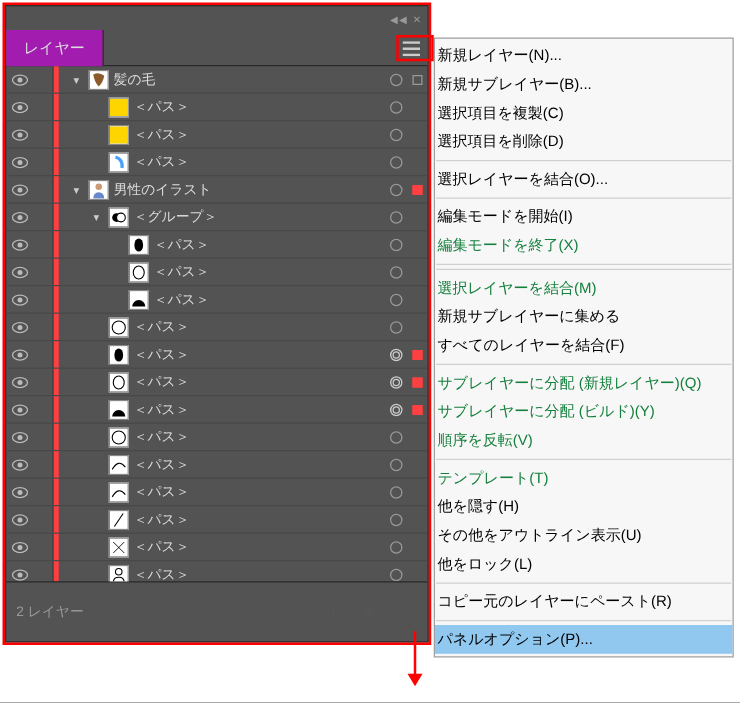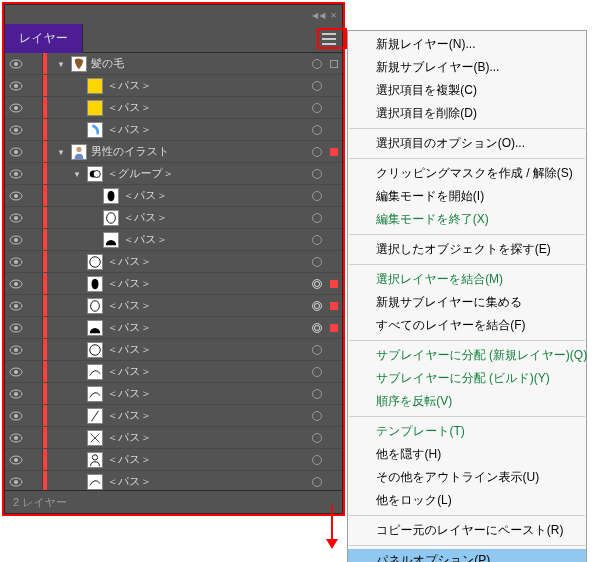--- a/index.html
+++ b/index.html
@@ -7,45 +7,45 @@
   .frame { position: absolute; border: 2px solid #f00; }
   .panel-frame { left: 2px; top: 2px; width: 343px; height: 514px; }
   .hamburger-frame { left: 317px; top: 28px; width: 30px; height: 21px; }
   .arrow { position: absolute; left: 331px; top: 505px; width: 2px; height: 40px; background: #f00; }
   .arrow::after { content:""; position:absolute; bottom:-10px; left:-5px; border:6px solid transparent; border-top:10px solid #f00; }
 
   .panel { position: absolute; left: 4px; top: 4px; width: 339px; height: 510px; background: #535353; color: #ccc; border: 1px solid #2a2a2a; display: flex; flex-direction: column; }
   .panel-header { height: 20px; display: flex; justify-content: flex-end; align-items: center; padding: 0 4px; font-size: 10px; color: #999; gap:4px;}
   .panel-header span { font-size:8px; letter-spacing:1px;}
   .panel-tabs { height: 28px; display: flex; align-items: center; background: #535353; border-bottom: 1px solid #2a2a2a; }
-  .tab { padding: 6px 14px; background: #4c1d95; color: #ddd; font-size: 12px; border-right:1px solid #2a2a2a;}
+  .tab { padding: 6px 14px; background: #a21caf; color: #ddd; font-size: 12px; border-right:1px solid #2a2a2a;}
   .hamburger { margin-left: auto; width: 26px; height: 24px; display: flex; align-items:center; justify-content:center; color:#ccc; }
   .hamburger svg { width:14px; height:12px; }
   .layer-list { flex: 1; overflow: hidden; }
   .row { height: 22px; display: flex; align-items: center; border-bottom: 1px solid #484848; }
   .eye { width: 22px; display:flex; justify-content:center; color:#bbb; }
   .lock { width: 16px; border-right:1px solid #3a3a3a; height:100%; }
   .colorbar { width: 4px; height: 100%; background: #ff4040; }
   .indent { flex:0 0 auto; }
   .disclose { width: 12px; text-align:center; color:#ccc; font-size:9px;}
   .swatch { width: 16px; height: 16px; border:1px solid #888; margin: 0 4px; background:#fff; position:relative; overflow:hidden;}
   .swatch svg { width:100%; height:100%; display:block;}
   .name { flex:1; color:#ddd; font-size:11px; white-space:nowrap; overflow:hidden;}
   .target { width:18px; display:flex; justify-content:center; color:#999;}
   .target .ring { width:10px; height:10px; border:1px solid #999; border-radius:50%; display:flex; align-items:center; justify-content:center;}
   .target .ring.dbl { border:1px solid #ccc; box-shadow: inset 0 0 0 1px #535353, inset 0 0 0 2px #ccc;}
   .selbox { width:16px; display:flex; justify-content:center;}
   .selbox .sq { width:8px; height:8px; border:1px solid #999;}
   .selbox .sq.filled { background:#ff4040; border-color:#ff4040;}
-  .panel-footer { height: 23px; border-top:1px solid #2a2a2a; display:flex; align-items:center; padding:0 8px; color:#999; gap:14px;}
+  .panel-footer { height: 48px; border-top:1px solid #2a2a2a; display:flex; align-items:center; padding:0 8px; color:#999; gap:14px;}
   .panel-footer .spacer{flex:1;}
   .panel-footer .ico{ color:#555; width:16px; text-align:center;}
 
   .menu { position:absolute; left:347px; top:30px; width:240px; background:#f7f7f7; border:1px solid #a0a0a0; padding:2px 0; }
-  .menu-item { padding:3px 28px; color:#000; font-size:12px; white-space:nowrap; }
+  .menu-item { padding:3px 2px; color:#000; font-size:12px; white-space:nowrap; }
   .menu-item.disabled { color:#15803d; }
   .menu-item.highlight { background:#90c8f0; }
   .menu-sep { height:1px; background:#d0d0d0; margin:3px 1px; }
 
   .eye svg{width:14px;height:10px;}
 </style>
 </head>
 <body>
 
 <div class="panel">
@@ -545,27 +545,25 @@
     <span class="ico">🗑</span>
   </div>
 </div>
 
 <div class="menu" id="menu">
     <div class="menu-item">新規レイヤー(N)...</div>
     <div class="menu-item">新規サブレイヤー(B)...</div>
     <div class="menu-item">選択項目を複製(C)</div>
     <div class="menu-item">選択項目を削除(D)</div>
     <div class="menu-sep"></div>
-    <div class="menu-item">選択項目のオプション(O)...</div>
-    <div class="menu-sep"></div>
-    <div class="menu-item">クリッピングマスクを作成 / 解除(S)</div>
+    <div class="menu-item">選択レイヤーを結合(O)...</div>
+    <div class="menu-sep"></div>
     <div class="menu-item">編集モードを開始(I)</div>
     <div class="menu-item disabled">編集モードを終了(X)</div>
     <div class="menu-sep"></div>
-    <div class="menu-item">選択したオブジェクトを探す(E)</div>
     <div class="menu-sep"></div>
     <div class="menu-item disabled">選択レイヤーを結合(M)</div>
     <div class="menu-item">新規サブレイヤーに集める</div>
     <div class="menu-item">すべてのレイヤーを結合(F)</div>
     <div class="menu-sep"></div>
     <div class="menu-item disabled">サブレイヤーに分配 (新規レイヤー)(Q)</div>
     <div class="menu-item disabled">サブレイヤーに分配 (ビルド)(Y)</div>
     <div class="menu-item disabled">順序を反転(V)</div>
     <div class="menu-sep"></div>
     <div class="menu-item disabled">テンプレート(T)</div>

